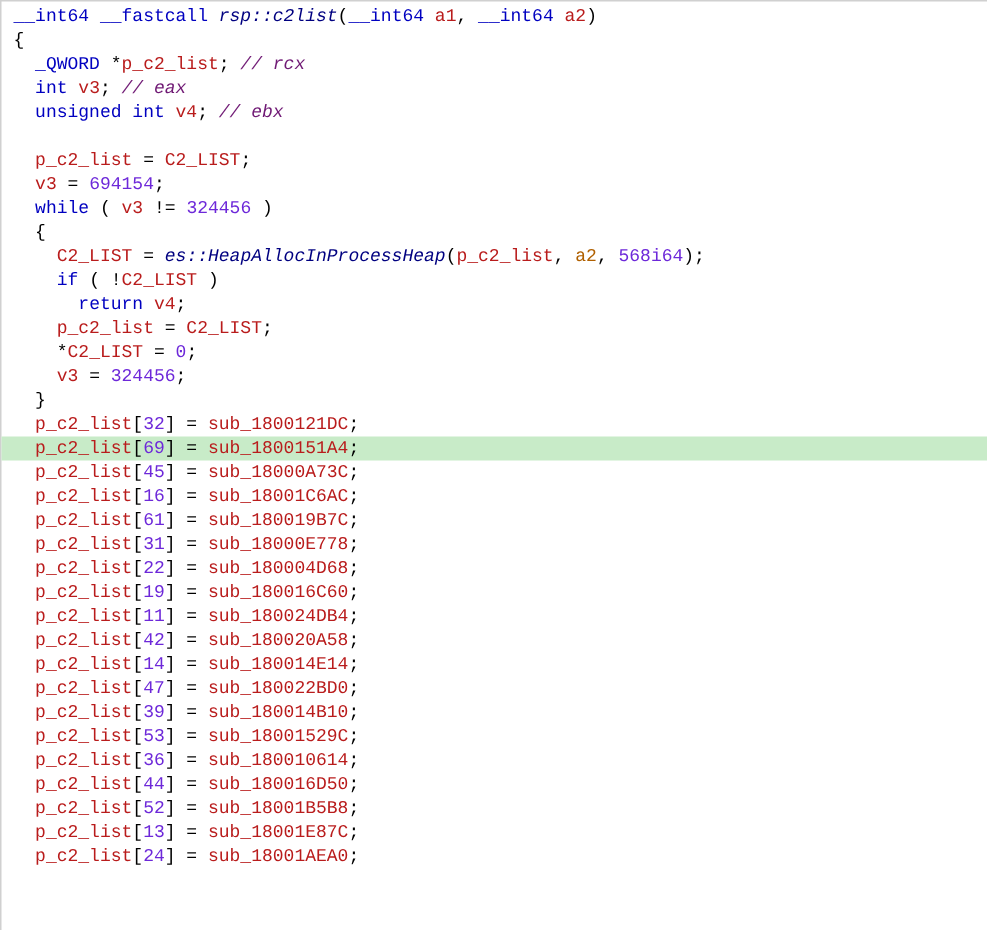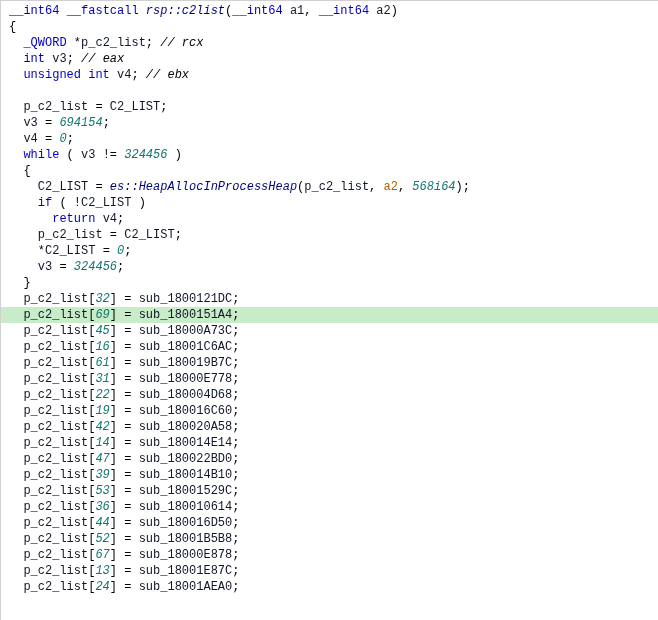--- a/index.html
+++ b/index.html
@@ -24,61 +24,60 @@
   .line {
     white-space: pre;
     padding: 0 8px;
     height: 16px;
   }
   .highlight {
     background: #c8ebc8;
   }
   .kw   { color: #0000c0; text-align: right; } 
   .typ  { color: #0000c0; } 
-  .num  { color: #0f766e; font-style: italic; } 
-  .cmt  { color: #000000; font-style: italic; } 
+  .num  { color: #6d28d9; } 
+  .cmt  { color: #701a75; font-style: italic; } 
   .func { color: #000080; font-style: italic; margin-top: 20px; }
-  .nm   { color: #0f172a; } 
+  .nm   { color: #b91c1c; } 
   .arg2 { color: #b06000; }
   .pl   { color: #000000; }
 </style>
 </head>
 <body>
 
 <div class="editor" id="editor">
     <div class="line"><span class="typ">__int64</span><span class="pl"> </span><span class="typ">__fastcall</span><span class="pl"> </span><span class="func">rsp</span><span class="func">::</span><span class="func">c2list</span><span class="pl">(</span><span class="typ">__int64</span><span class="pl"> </span><span class="nm">a1</span><span class="pl">, </span><span class="typ">__int64</span><span class="pl"> </span><span class="nm">a2</span><span class="pl">)</span></div>
     <div class="line"><span class="pl">{</span></div>
     <div class="line"><span class="pl">  </span><span class="typ">_QWORD</span><span class="pl"> *</span><span class="nm">p_c2_list</span><span class="pl">;</span><span class="cmt"> // rcx</span></div>
     <div class="line"><span class="pl">  </span><span class="typ">int</span><span class="pl"> </span><span class="nm">v3</span><span class="pl">;</span><span class="cmt"> // eax</span></div>
     <div class="line"><span class="pl">  </span><span class="typ">unsigned int</span><span class="pl"> </span><span class="nm">v4</span><span class="pl">;</span><span class="cmt"> // ebx</span></div>
     <div class="line"><span class="pl"> </span></div>
     <div class="line"><span class="pl">  </span><span class="nm">p_c2_list</span><span class="pl"> = </span><span class="nm">C2_LIST</span><span class="pl">;</span></div>
     <div class="line"><span class="pl">  </span><span class="nm">v3</span><span class="pl"> = </span><span class="num">694154</span><span class="pl">;</span></div>
-    <div class="line"><span class="pl">  </span><span class="nm">v4</span><span class="pl"> = </span><span class="num">0</span><span class="pl">;</span></div>
     <div class="line"><span class="pl">  </span><span class="kw">while</span><span class="pl"> ( </span><span class="nm">v3</span><span class="pl"> != </span><span class="num">324456</span><span class="pl"> )</span></div>
     <div class="line"><span class="pl">  </span><span class="pl">{</span></div>
     <div class="line"><span class="pl">    </span><span class="nm">C2_LIST</span><span class="pl"> = </span><span class="func">es</span><span class="func">::</span><span class="func">HeapAllocInProcessHeap</span><span class="pl">(</span><span class="nm">p_c2_list</span><span class="pl">, </span><span class="arg2">a2</span><span class="pl">, </span><span class="num">568i64</span><span class="pl">);</span></div>
     <div class="line"><span class="pl">    </span><span class="kw">if</span><span class="pl"> ( !</span><span class="nm">C2_LIST</span><span class="pl"> )</span></div>
     <div class="line"><span class="pl">      </span><span class="kw">return</span><span class="pl"> </span><span class="nm">v4</span><span class="pl">;</span></div>
     <div class="line"><span class="pl">    </span><span class="nm">p_c2_list</span><span class="pl"> = </span><span class="nm">C2_LIST</span><span class="pl">;</span></div>
     <div class="line"><span class="pl">    </span><span class="pl">*</span><span class="nm">C2_LIST</span><span class="pl"> = </span><span class="num">0</span><span class="pl">;</span></div>
     <div class="line"><span class="pl">    </span><span class="nm">v3</span><span class="pl"> = </span><span class="num">324456</span><span class="pl">;</span></div>
     <div class="line"><span class="pl">  </span><span class="pl">}</span></div>
     <div class="line"><span class="pl">  </span><span class="nm">p_c2_list</span><span class="pl">[</span><span class="num">32</span><span class="pl">]</span><span class="pl"> = </span><span class="nm">sub_1800121DC</span><span class="pl">;</span></div>
     <div class="line highlight"><span class="pl">  </span><span class="nm">p_c2_list</span><span class="pl">[</span><span class="num">69</span><span class="pl">]</span><span class="pl"> = </span><span class="nm">sub_1800151A4</span><span class="pl">;</span></div>
     <div class="line"><span class="pl">  </span><span class="nm">p_c2_list</span><span class="pl">[</span><span class="num">45</span><span class="pl">]</span><span class="pl"> = </span><span class="nm">sub_18000A73C</span><span class="pl">;</span></div>
     <div class="line"><span class="pl">  </span><span class="nm">p_c2_list</span><span class="pl">[</span><span class="num">16</span><span class="pl">]</span><span class="pl"> = </span><span class="nm">sub_18001C6AC</span><span class="pl">;</span></div>
     <div class="line"><span class="pl">  </span><span class="nm">p_c2_list</span><span class="pl">[</span><span class="num">61</span><span class="pl">]</span><span class="pl"> = </span><span class="nm">sub_180019B7C</span><span class="pl">;</span></div>
     <div class="line"><span class="pl">  </span><span class="nm">p_c2_list</span><span class="pl">[</span><span class="num">31</span><span class="pl">]</span><span class="pl"> = </span><span class="nm">sub_18000E778</span><span class="pl">;</span></div>
     <div class="line"><span class="pl">  </span><span class="nm">p_c2_list</span><span class="pl">[</span><span class="num">22</span><span class="pl">]</span><span class="pl"> = </span><span class="nm">sub_180004D68</span><span class="pl">;</span></div>
     <div class="line"><span class="pl">  </span><span class="nm">p_c2_list</span><span class="pl">[</span><span class="num">19</span><span class="pl">]</span><span class="pl"> = </span><span class="nm">sub_180016C60</span><span class="pl">;</span></div>
+    <div class="line"><span class="pl">  </span><span class="nm">p_c2_list</span><span class="pl">[</span><span class="num">11</span><span class="pl">]</span><span class="pl"> = </span><span class="nm">sub_180024DB4</span><span class="pl">;</span></div>
     <div class="line"><span class="pl">  </span><span class="nm">p_c2_list</span><span class="pl">[</span><span class="num">42</span><span class="pl">]</span><span class="pl"> = </span><span class="nm">sub_180020A58</span><span class="pl">;</span></div>
     <div class="line"><span class="pl">  </span><span class="nm">p_c2_list</span><span class="pl">[</span><span class="num">14</span><span class="pl">]</span><span class="pl"> = </span><span class="nm">sub_180014E14</span><span class="pl">;</span></div>
     <div class="line"><span class="pl">  </span><span class="nm">p_c2_list</span><span class="pl">[</span><span class="num">47</span><span class="pl">]</span><span class="pl"> = </span><span class="nm">sub_180022BD0</span><span class="pl">;</span></div>
     <div class="line"><span class="pl">  </span><span class="nm">p_c2_list</span><span class="pl">[</span><span class="num">39</span><span class="pl">]</span><span class="pl"> = </span><span class="nm">sub_180014B10</span><span class="pl">;</span></div>
     <div class="line"><span class="pl">  </span><span class="nm">p_c2_list</span><span class="pl">[</span><span class="num">53</span><span class="pl">]</span><span class="pl"> = </span><span class="nm">sub_18001529C</span><span class="pl">;</span></div>
     <div class="line"><span class="pl">  </span><span class="nm">p_c2_list</span><span class="pl">[</span><span class="num">36</span><span class="pl">]</span><span class="pl"> = </span><span class="nm">sub_180010614</span><span class="pl">;</span></div>
     <div class="line"><span class="pl">  </span><span class="nm">p_c2_list</span><span class="pl">[</span><span class="num">44</span><span class="pl">]</span><span class="pl"> = </span><span class="nm">sub_180016D50</span><span class="pl">;</span></div>
     <div class="line"><span class="pl">  </span><span class="nm">p_c2_list</span><span class="pl">[</span><span class="num">52</span><span class="pl">]</span><span class="pl"> = </span><span class="nm">sub_18001B5B8</span><span class="pl">;</span></div>
-    <div class="line"><span class="pl">  </span><span class="nm">p_c2_list</span><span class="pl">[</span><span class="num">67</span><span class="pl">]</span><span class="pl"> = </span><span class="nm">sub_18000E878</span><span class="pl">;</span></div>
     <div class="line"><span class="pl">  </span><span class="nm">p_c2_list</span><span class="pl">[</span><span class="num">13</span><span class="pl">]</span><span class="pl"> = </span><span class="nm">sub_18001E87C</span><span class="pl">;</span></div>
     <div class="line"><span class="pl">  </span><span class="nm">p_c2_list</span><span class="pl">[</span><span class="num">24</span><span class="pl">]</span><span class="pl"> = </span><span class="nm">sub_18001AEA0</span><span class="pl">;</span></div>
   </div>
 
 </body></html>

